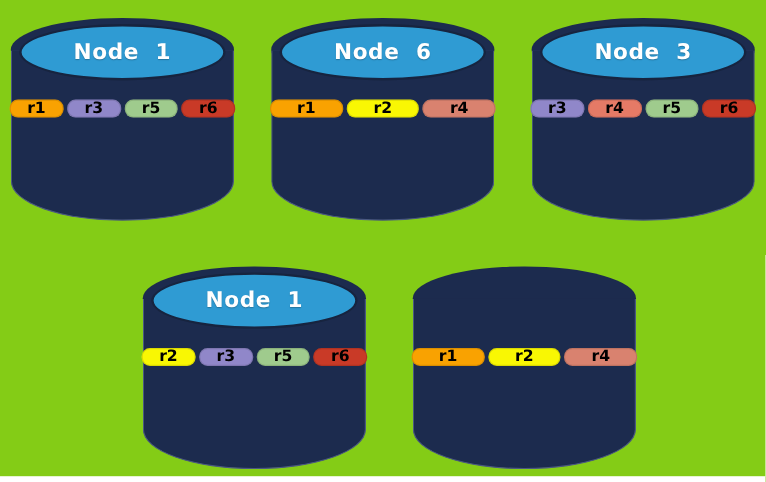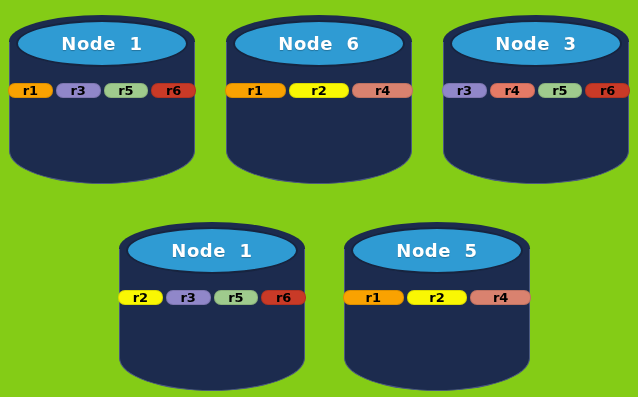--- a/index.html
+++ b/index.html
@@ -179,23 +179,20 @@
       </div>
       <div class="bar" style="background: rgb(201, 58, 39);">
         <span class="bar-label" style="color: rgb(0, 0, 0);">r6</span>
       </div>
     </div>
   </div>
 
   <div class="node pos-n5">
     <div class="cyl-rim" style="background: rgb(28, 43, 78);"></div>
     <div class="cyl-body" style="background: rgb(28, 43, 78); border-color: rgb(74, 88, 128);"></div>
-    <div class="cyl-top" style="background: rgb(47, 155, 211); border-color: rgb(23, 36, 63);">
-      <div class="node-title" style="color: rgb(255, 255, 255);">Node 5</div>
-    </div>
     <div class="bars">
       <div class="bar" style="background: rgb(249, 162, 1);">
         <span class="bar-label" style="color: rgb(0, 0, 0);">r1</span>
       </div>
       <div class="bar" style="background: rgb(249, 247, 3);">
         <span class="bar-label" style="color: rgb(0, 0, 0);">r2</span>
       </div>
       <div class="bar" style="background: rgb(217, 130, 111);">
         <span class="bar-label" style="color: rgb(0, 0, 0);">r4</span>
       </div>

